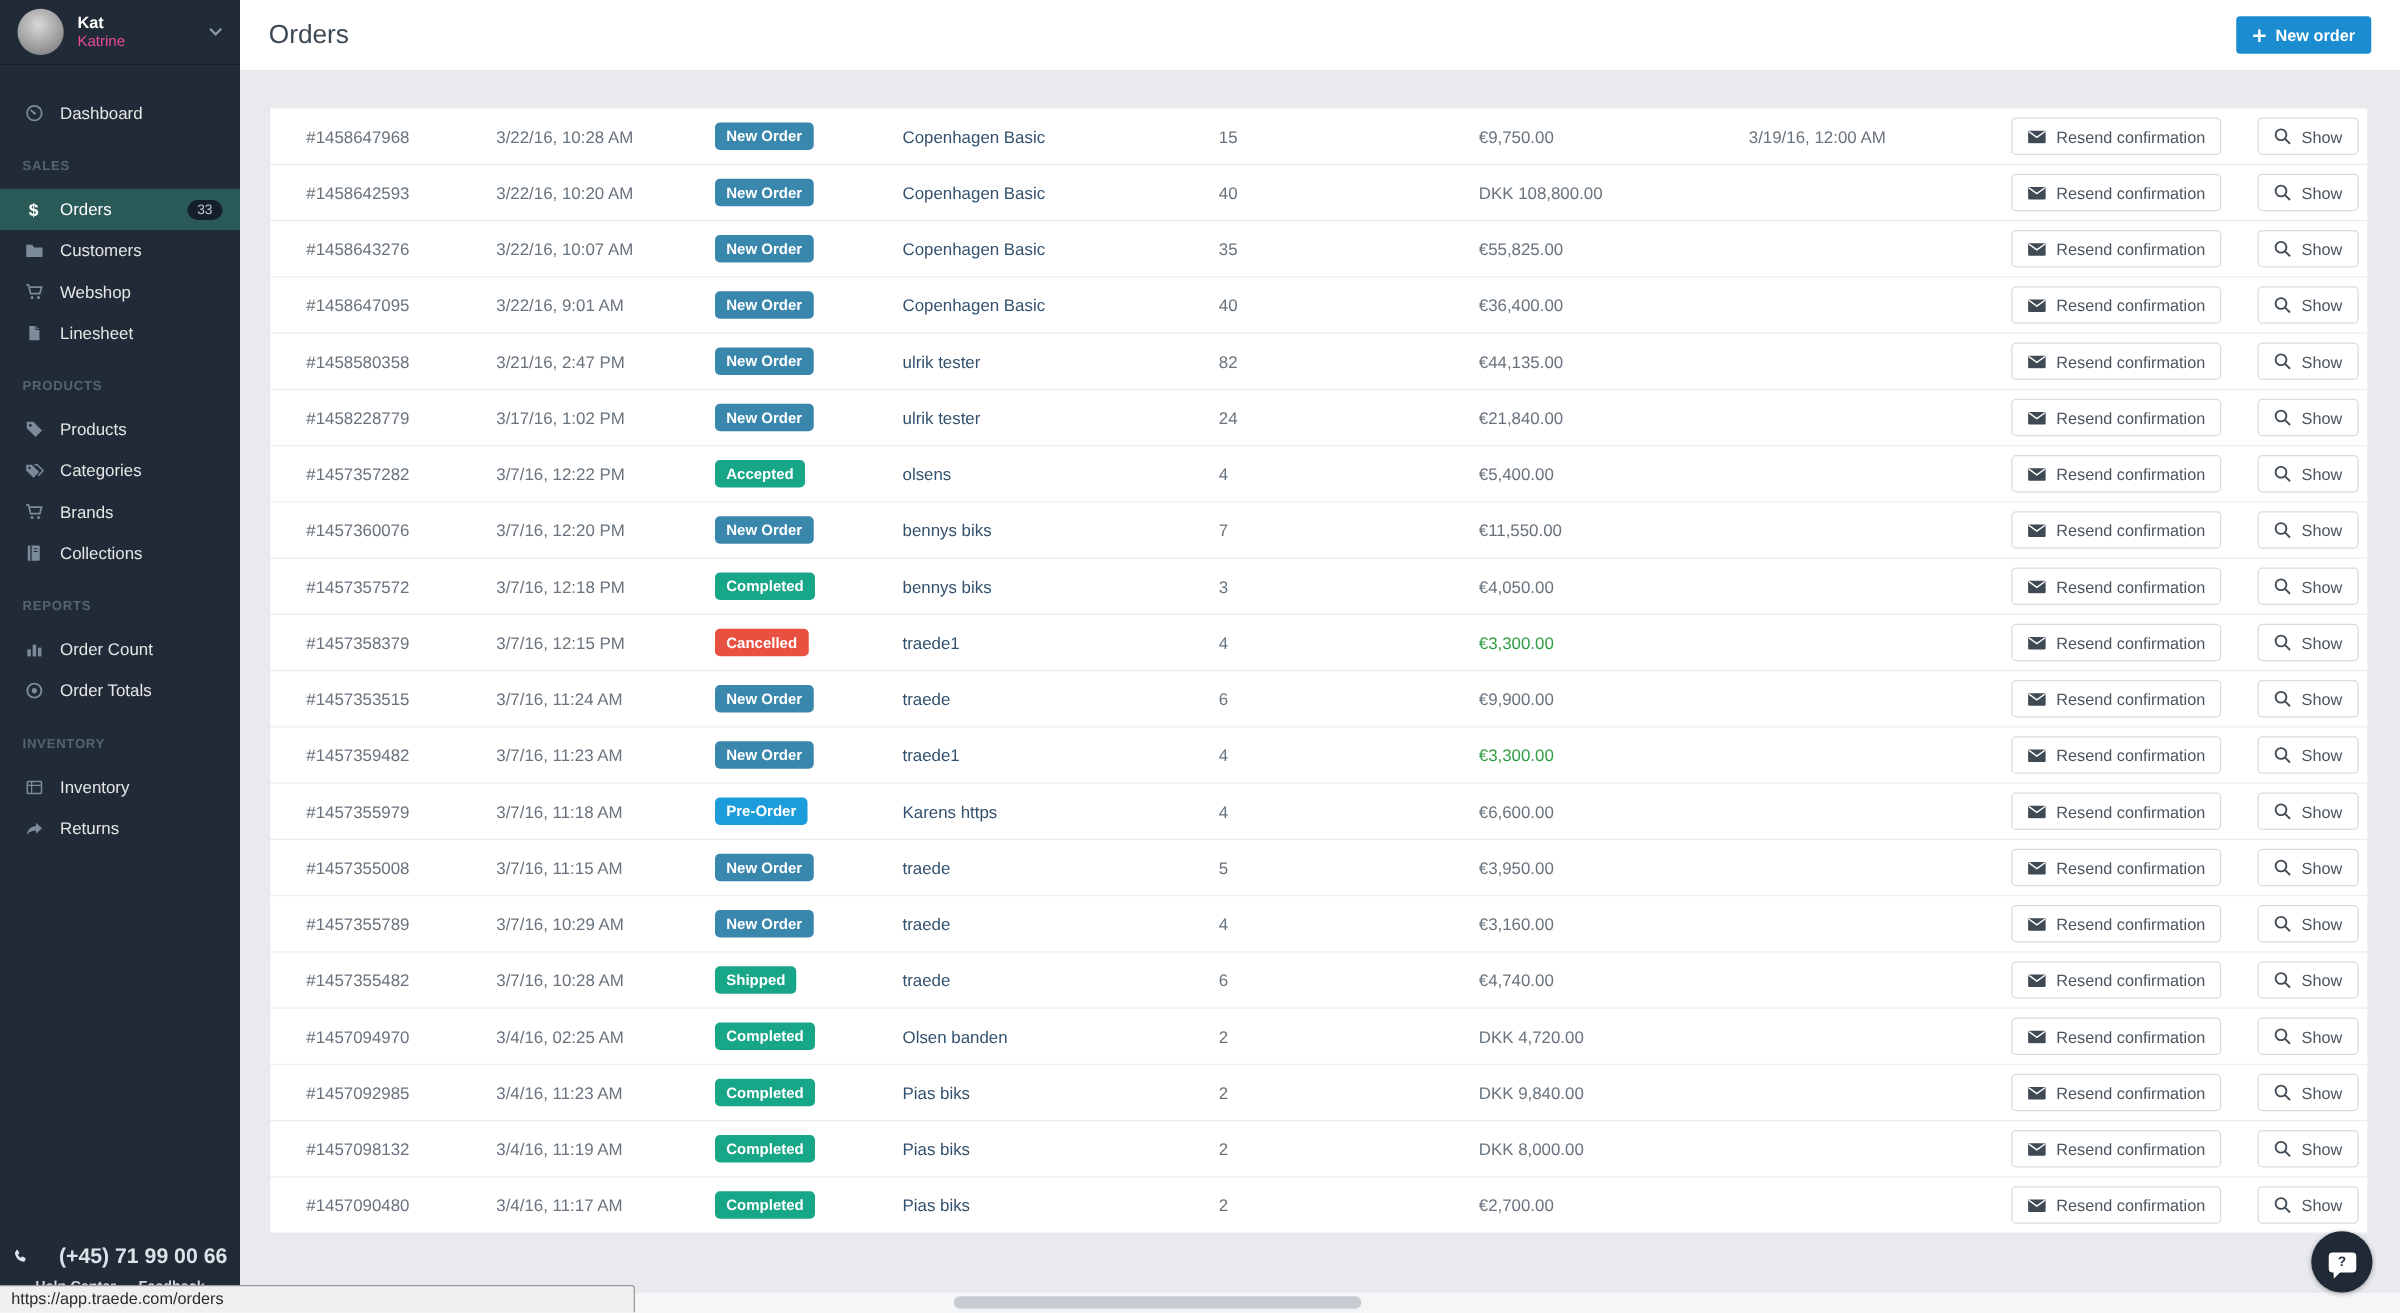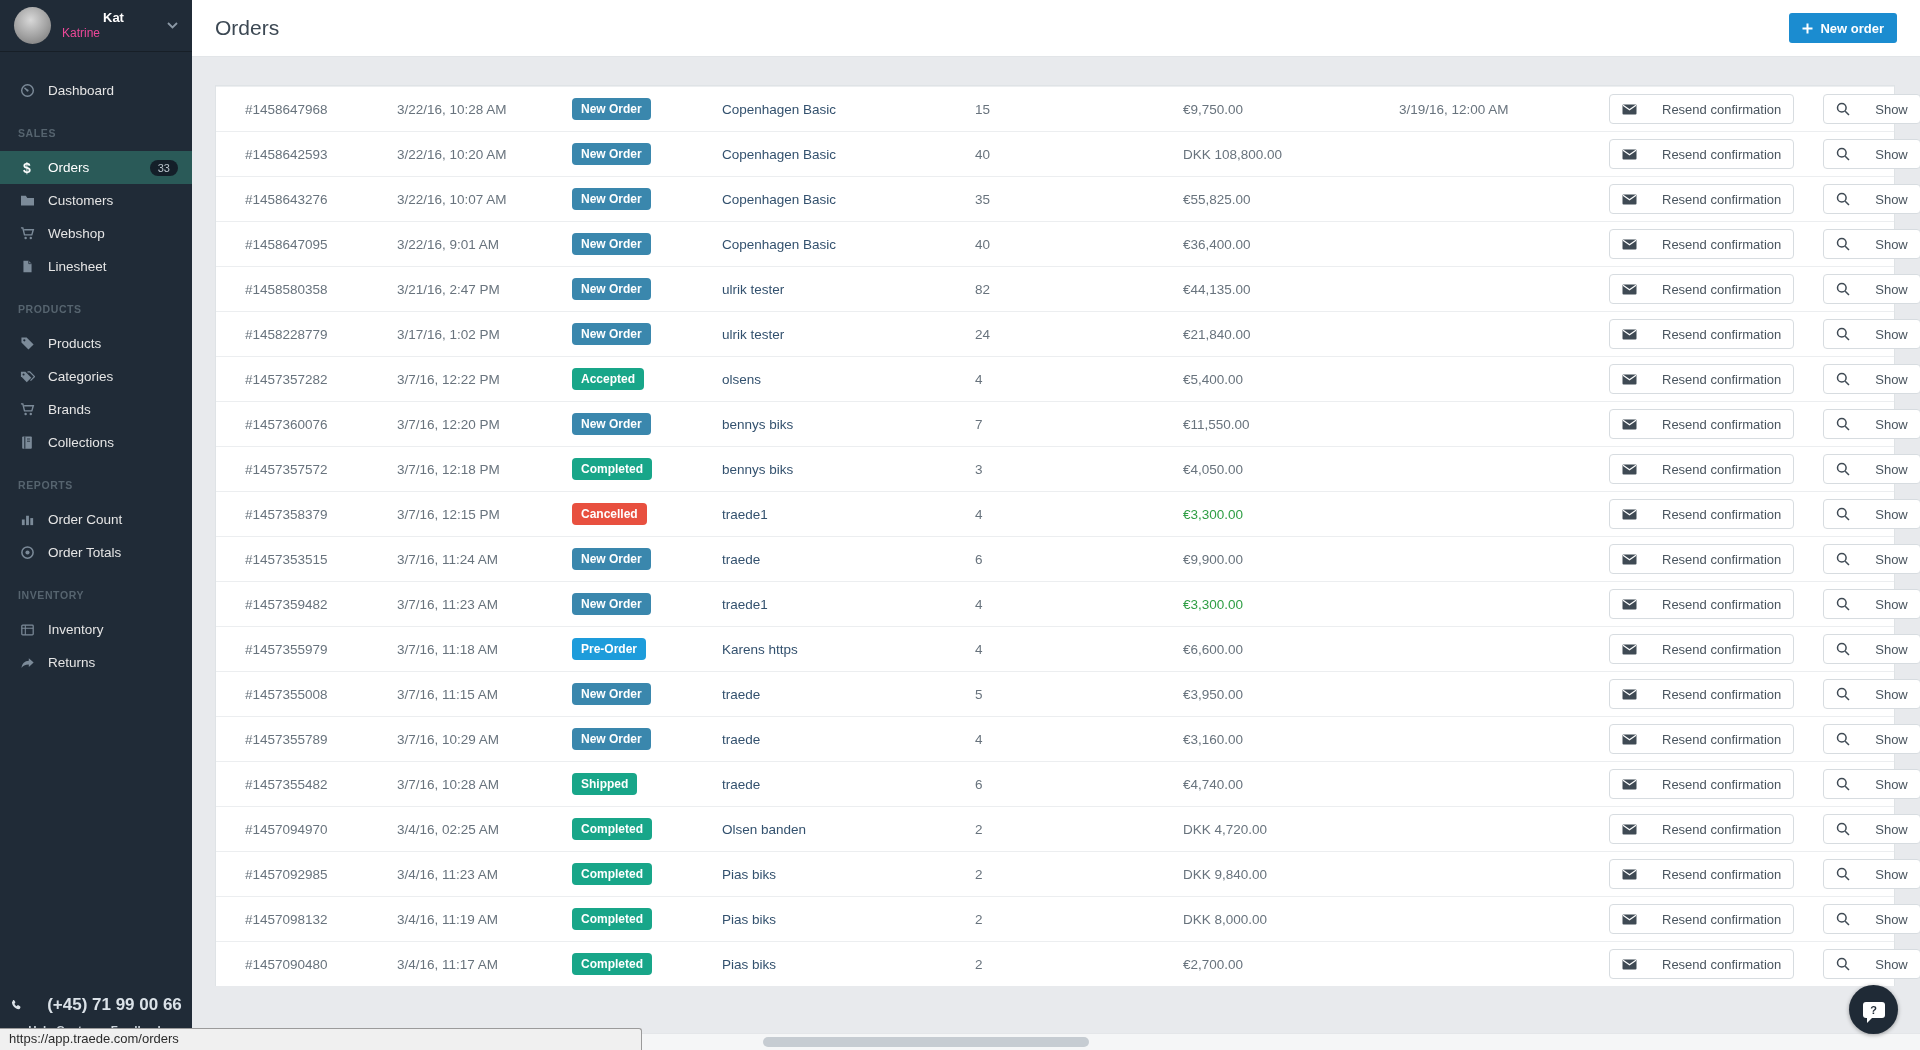--- a/index.html
+++ b/index.html
@@ -5,21 +5,21 @@
   *{box-sizing:border-box;}
   html,body{margin:0;padding:0;width:1920px;height:1050px;overflow:hidden;
     background:#e8eaed;font-family:"Liberation Sans","DejaVu Sans",sans-serif;}
   
   aside{position:fixed;left:0;top:0;bottom:0;width:192px;background:#202b37;z-index:10;}
   .user-block{height:52px;display:flex;align-items:center;padding:0 14px;
     border-bottom:1px solid rgba(0,0,0,.28);cursor:pointer;}
   .avatar{width:37px;height:37px;border-radius:50%;flex:none;
     background:radial-gradient(circle at 45% 35%,#d8d8d8,#9b9b9b 60%,#6f6f6f 100%);}
   .user-names{margin-left:11px;flex:1;line-height:1.15;}
-  .user-name{color:#fff;font-size:13px;font-weight:bold;margin-left:41px;}
+  .user-name{color:#fff;font-size:13px;font-weight:bold;}
   .user-account{color:#ec4899;font-size:12px;margin-top:1px;}
   .chev{color:#8b98a5;display:flex;}
   nav{padding-top:22px;}
   .nav-section{margin:13px 0 5px;padding:0 18px;height:26px;line-height:26px;
     font-size:10.5px;letter-spacing:.6px;color:#56646f;font-weight:bold;}
   .nav-item{height:33px;display:flex;align-items:center;padding:0 14px 0 18px;
     color:#e5e5e5;font-size:13.5px;cursor:pointer;}
   .nicon{width:18px;margin-right:12px;display:inline-flex;justify-content:center;color:#7c8b99;}
   .nav-item.active{background:var(--sidebar_active);color:#fff;}
   .nav-item.active .nicon{color:#fff;}
@@ -47,25 +47,25 @@
   .thead{height:55px;}
   .th{font-size:11px;font-weight:bold;color:#8a95a0;letter-spacing:.4px;cursor:pointer;}
   .th-date .sort{margin-left:62px;font-size:9px;color:#2b2b2b;vertical-align:1px;}
   .tr{height:45px;border-top:1px solid #eceef0;font-size:13.5px;color:#68737d;}
   .buyer a{color:var(--link);text-decoration:none;cursor:pointer;}
   .badge{display:inline-block;padding:4px 9px;border-radius:4px;color:#fff;
     font-size:12px;font-weight:bold;}
   .price.green{color:var(--price_green);}
   .actions{display:flex;align-items:center;gap:29px;padding-right:47px;justify-content:flex-end;}
   .btn{height:30px;background:#fff;border:1px solid #d7dce0;border-radius:4px;
-    display:flex;align-items:center;gap:25px;padding:0 12px;font-size:13px;color:#4a555f;
+    display:flex;align-items:center;gap:8px;padding:0 12px;font-size:13px;color:#4a555f;
     cursor:pointer;font-family:inherit;white-space:nowrap;}
   .btn svg{flex:none;}
   
-  .url-tooltip{position:fixed;left:0;bottom:0;width:642px;height:22px;
+  .url-tooltip{position:fixed;left:0;bottom:0;width:508px;height:22px;
     background:#f0f0f0;border:1px solid #9b9b9b;border-left:none;border-bottom:none;
     border-top-right-radius:3px;font-size:13px;color:#2b2b2b;padding:2px 9px;z-index:30;}
   .hscroll{position:fixed;left:0;right:0;bottom:0;height:17px;background:#f5f6f7;
     border-top:1px solid #e4e6e9;z-index:20;}
   .thumb{position:absolute;left:763px;top:3px;width:326px;height:10px;border-radius:5px;
     background:#c6ccd2;cursor:pointer;}
   .help-fab{position:fixed;right:22px;bottom:16px;width:49px;height:49px;border-radius:50%;
     background:#1f2a36;border:none;z-index:40;display:flex;align-items:center;
     justify-content:center;cursor:pointer;box-shadow:0 1px 4px rgba(0,0,0,.35);}
   .bubble{width:22px;height:16px;background:#fff;border-radius:3px;position:relative;

